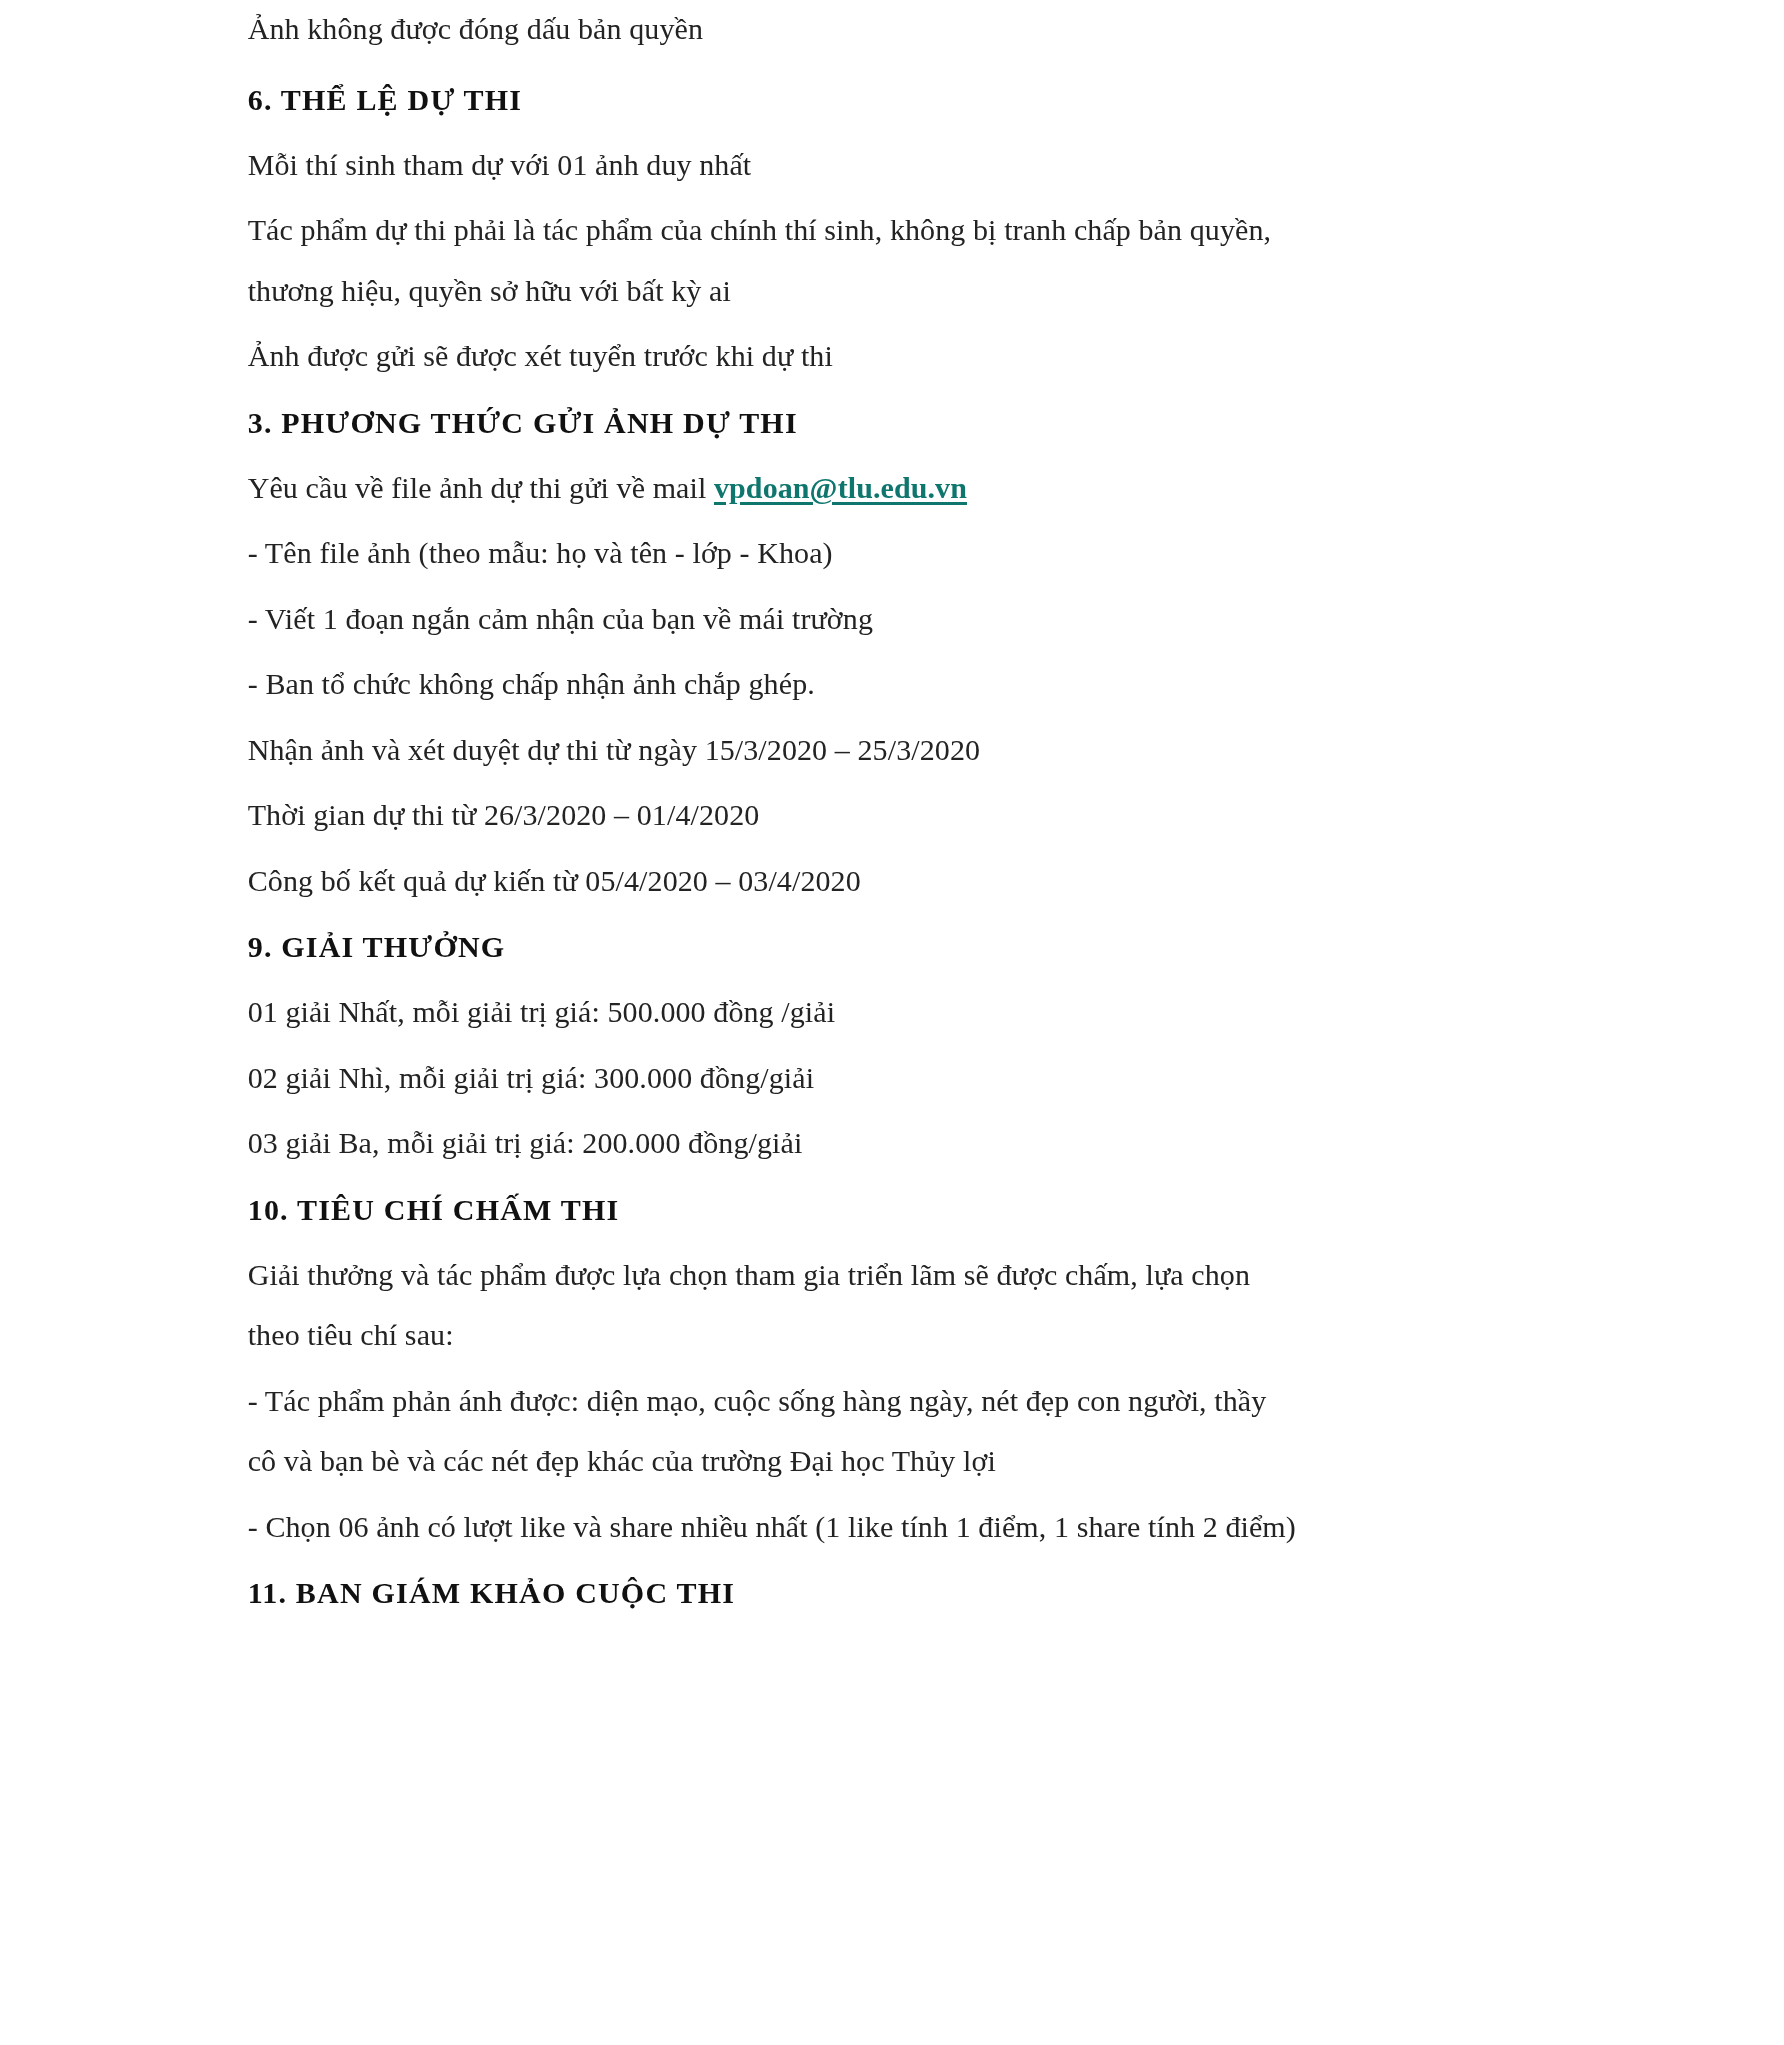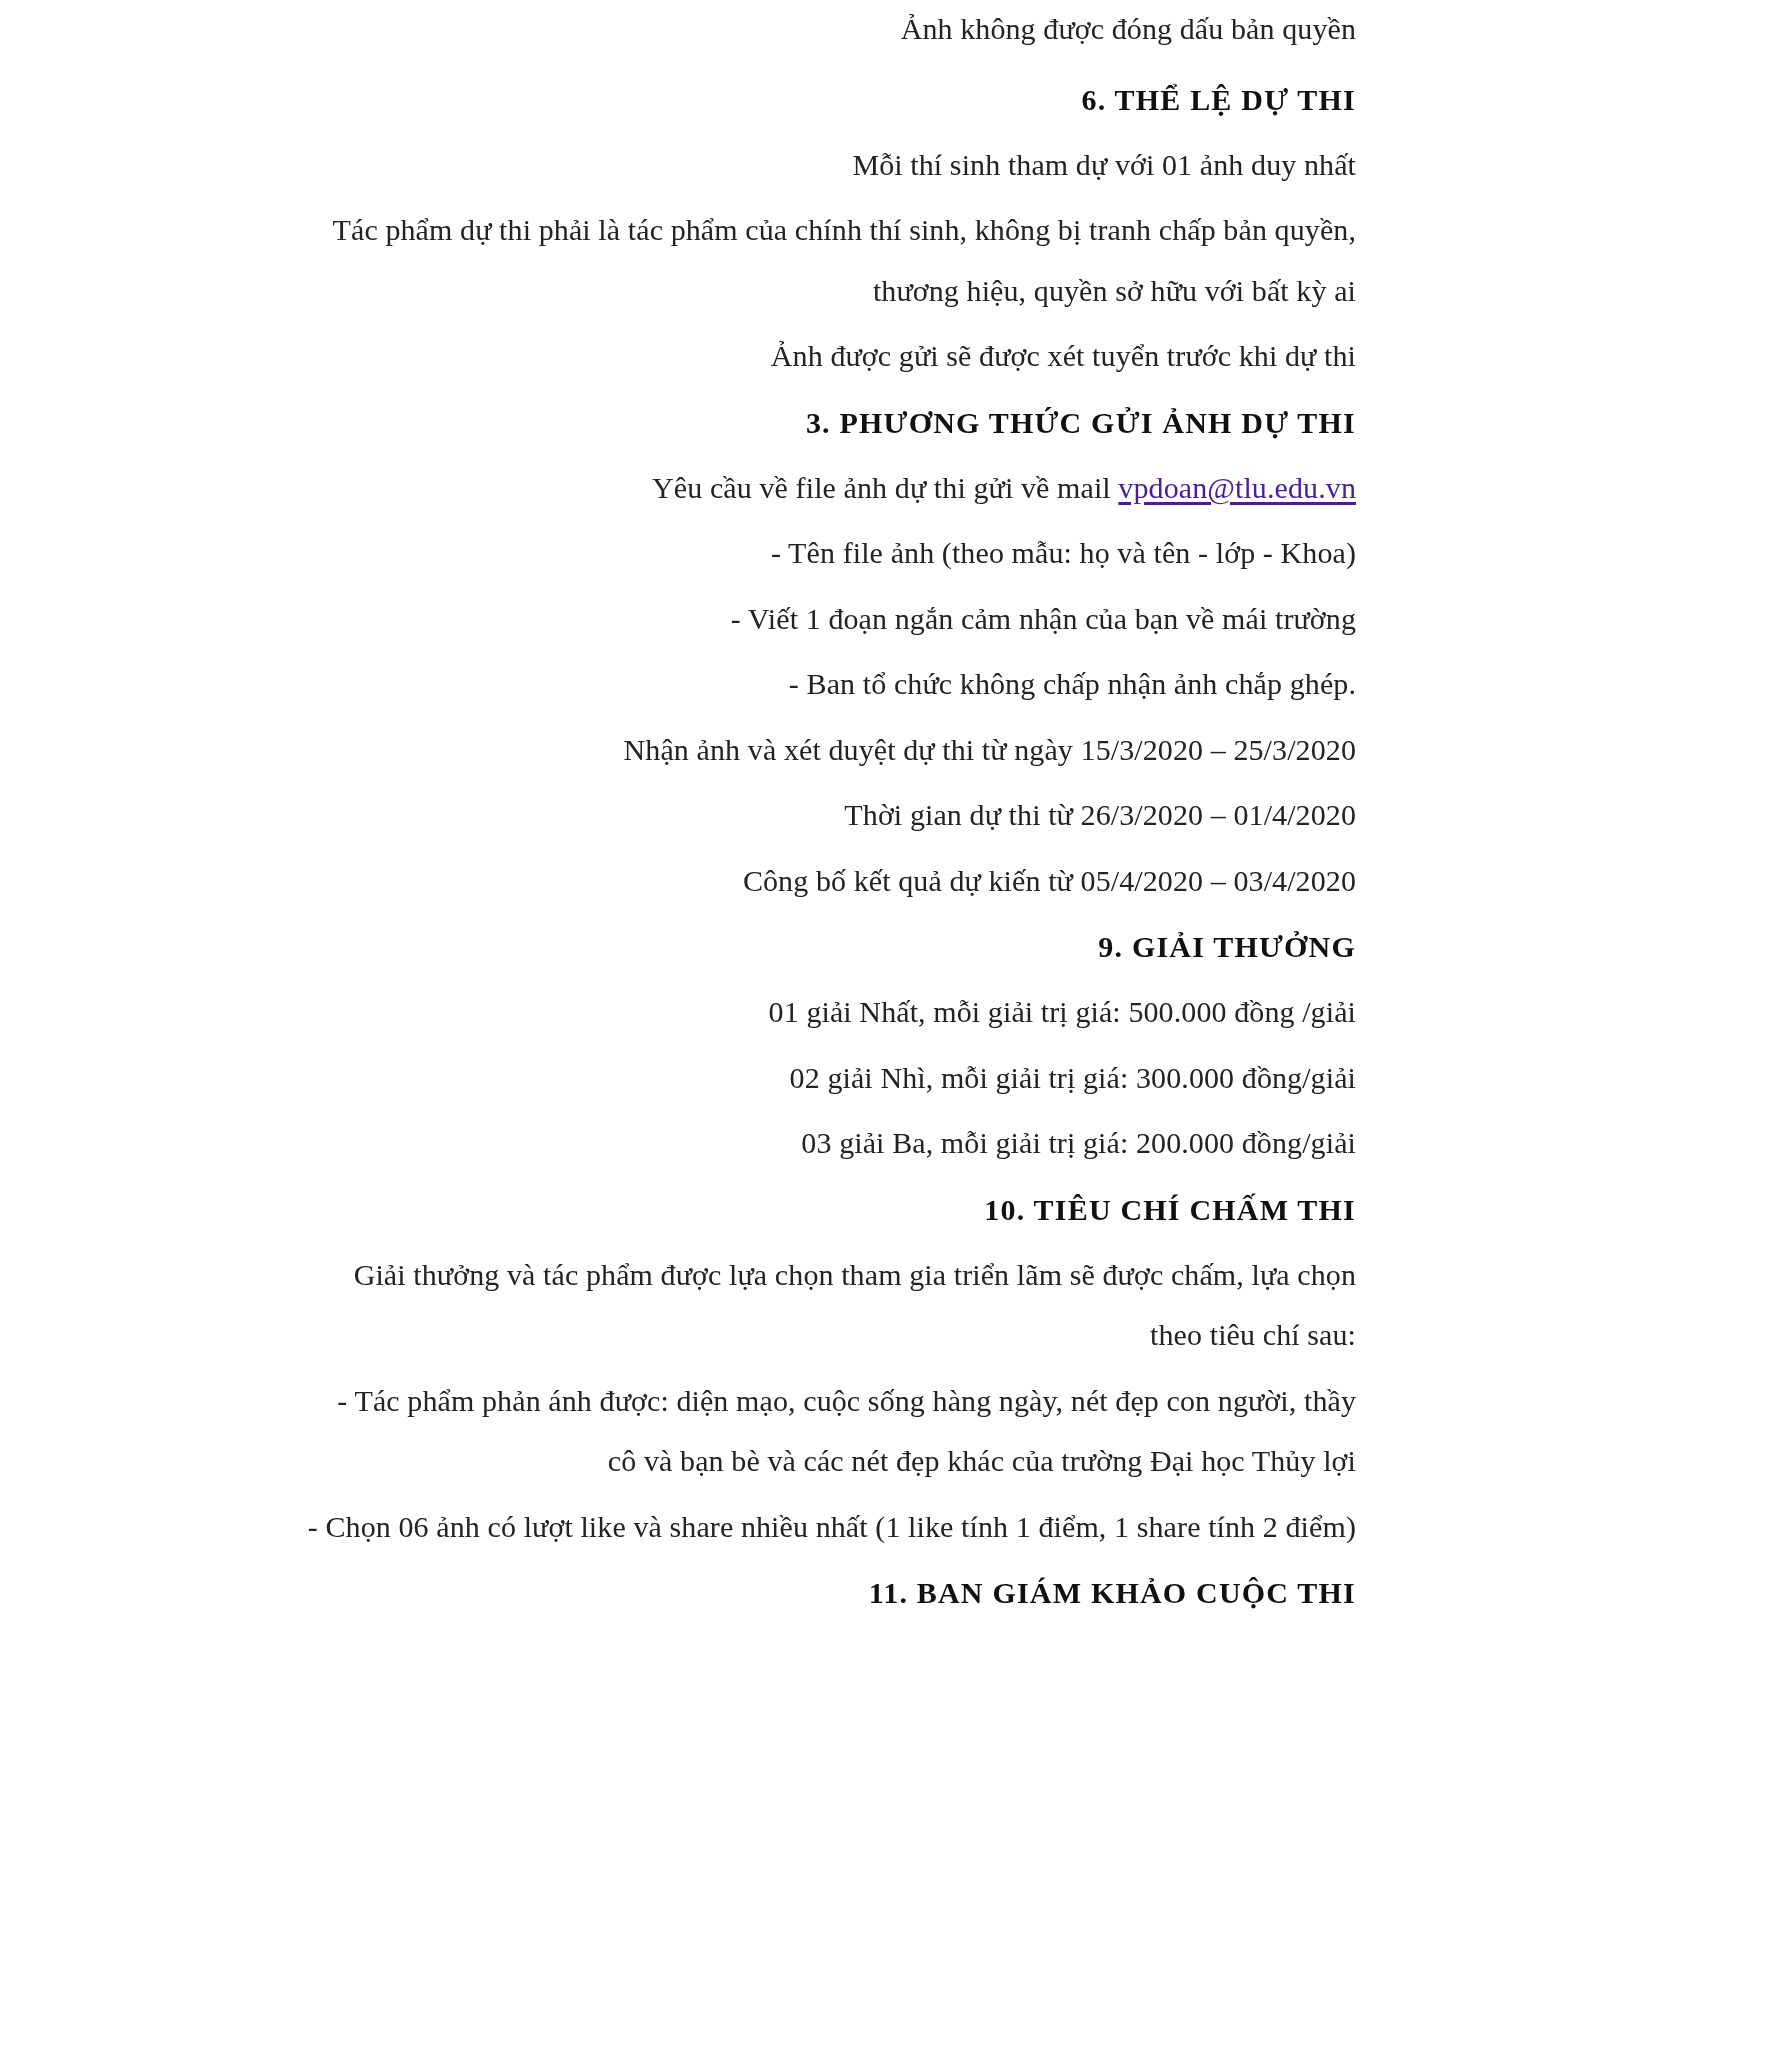--- a/index.html
+++ b/index.html
@@ -13,21 +13,20 @@
     font-family: "Liberation Serif", serif;
     color: #1c1c1c;
     -webkit-font-smoothing: antialiased;
   }
   .page {
     width: 1418px;
     min-height: 2046px;
     box-sizing: border-box;
     padding: 13px 62px 29px 239px;
     position: relative;
-    text-align: right;
   }
   .doc-line {
     font-size: 30px;
     line-height: 1.05;
     letter-spacing: 0.1px;
     color: #232323;
     margin: 0;
   }
   .para {
     margin: 0 0 34px 0;
@@ -45,21 +44,22 @@
   }
   .body-text {
     padding-left: 8.7px;
   }
   .indent-dash {
     padding-left: 8.7px;
   }
   .link {
     text-decoration: underline;
     text-underline-offset: 3.6px;
-    color: #4c1d95;
+    color: #0f766e;
+    font-weight: bold;
   }
   .top-line {
     padding-left: 8.7px;
     margin-bottom: 38px;
   }
 </style>
 </head>
 <body>
 
 <div class="page">

